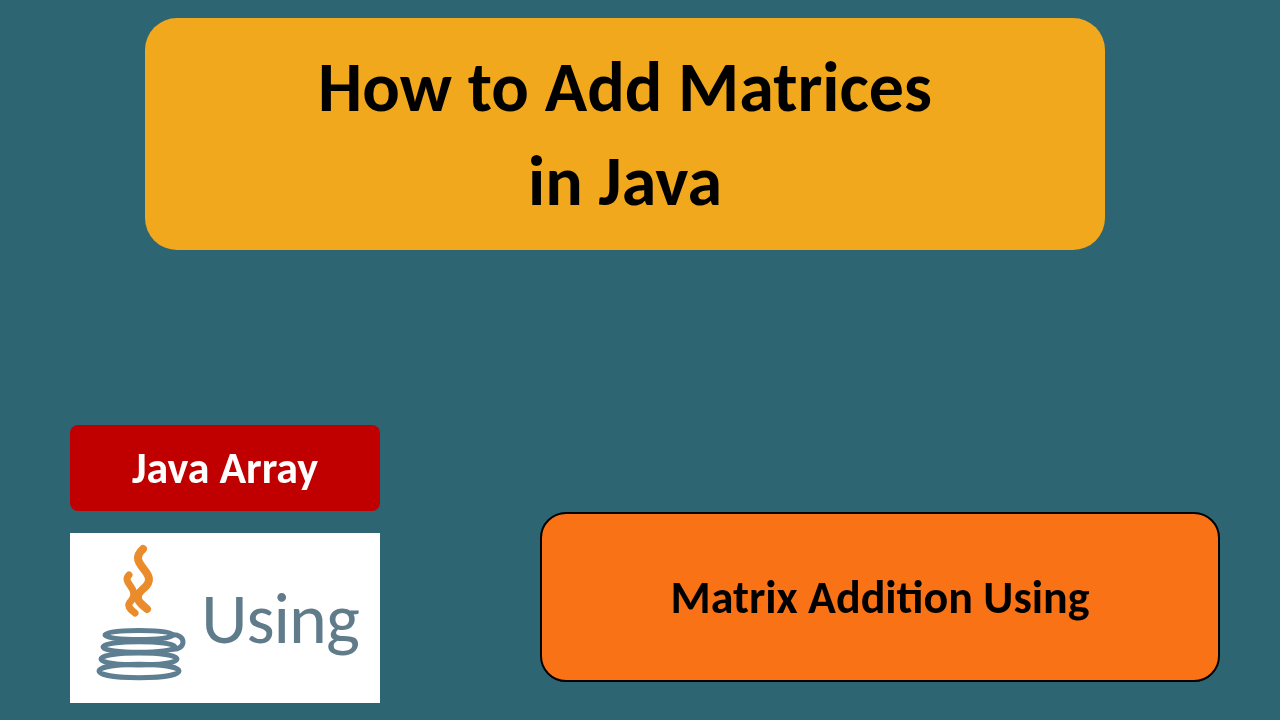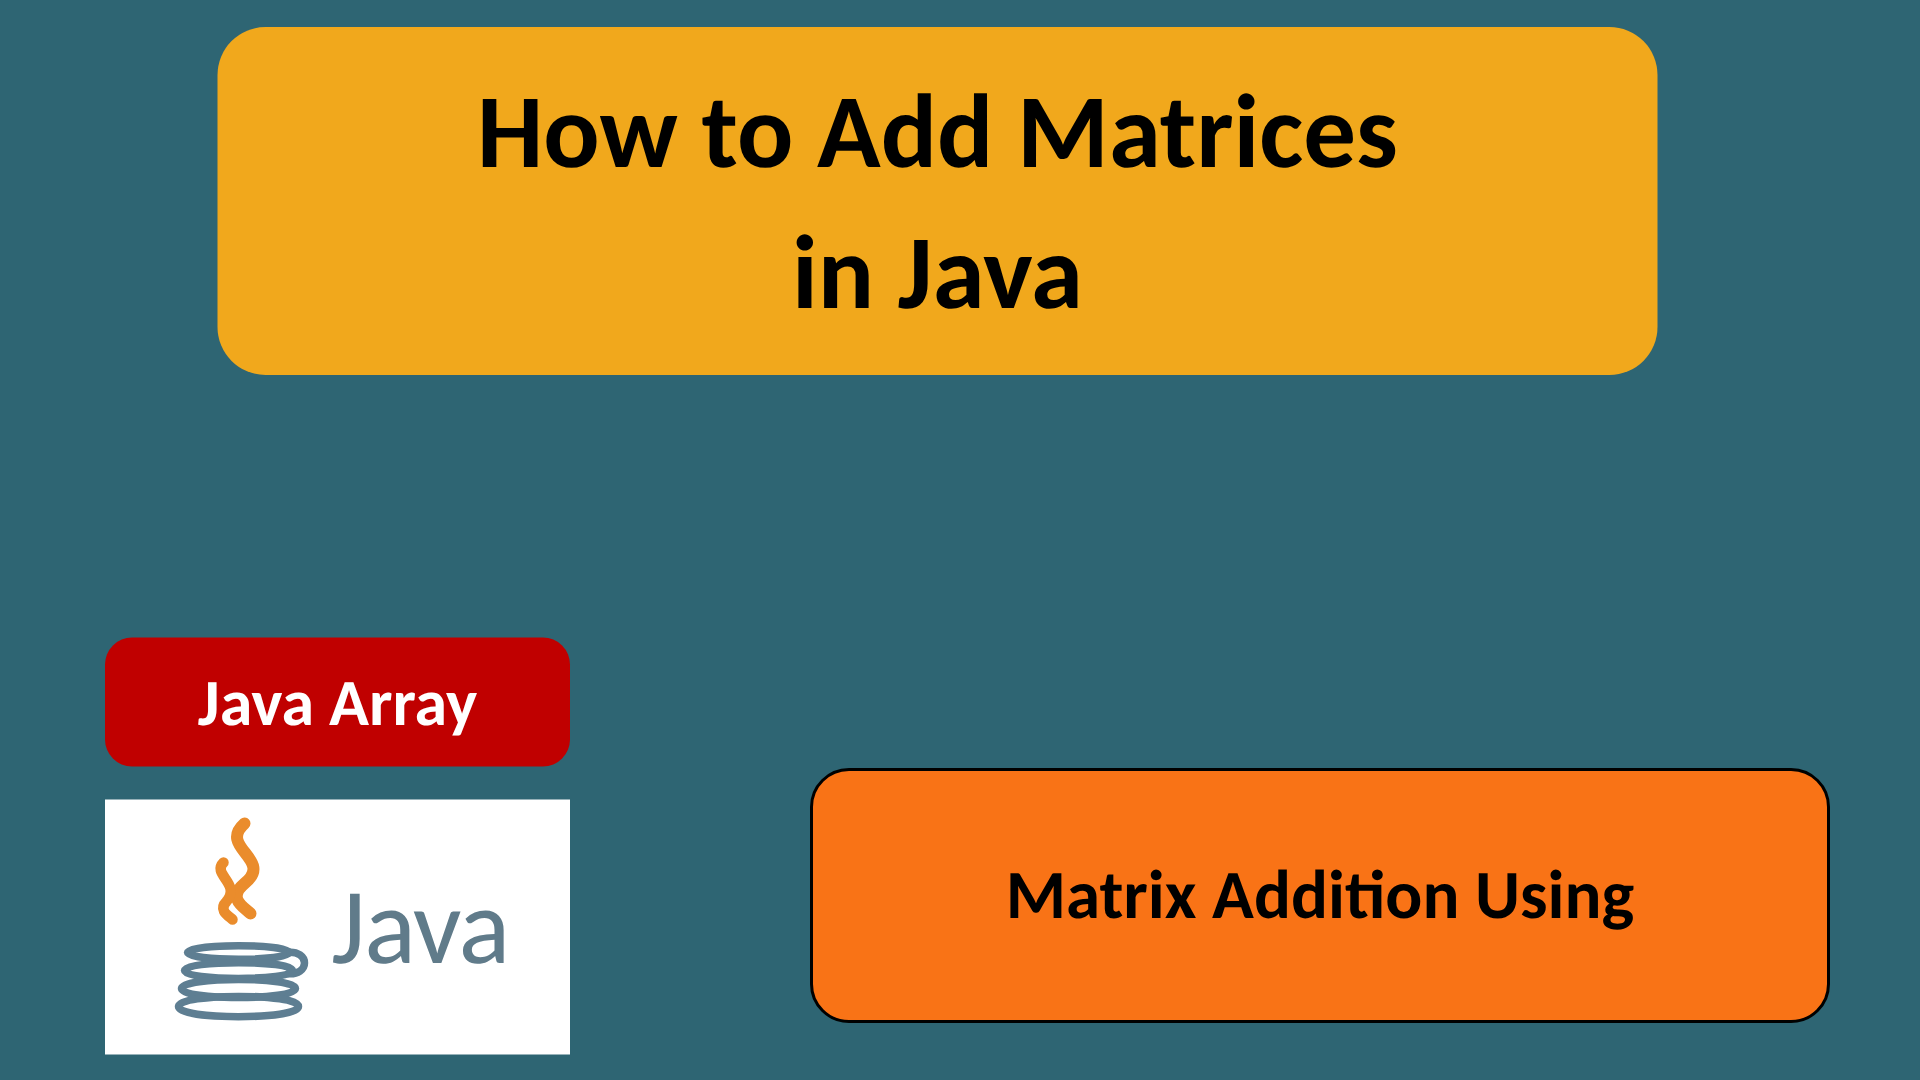--- a/index.html
+++ b/index.html
@@ -29,21 +29,21 @@
       line-height: 1.35;
       padding: 10px 30px;
     }
     .tag-box {
       position: absolute;
       left: 70px;
       top: 425px;
       width: 310px;
       height: 86px;
       background: #c00000;
-      border-radius: 18px;
+      border-radius: 8px;
       display: flex;
       align-items: center;
       justify-content: center;
       color: #ffffff;
       font-size: 44px;
       font-weight: 700;
     }
     .logo-box {
       position: absolute;
       left: 70px;
@@ -113,20 +113,20 @@
       <path d="M38 32 C30 40 50 46 40 58 C34 64 42 68 44 70" fill="none" stroke="#ea8c2c" stroke-width="7" stroke-linecap="round"></path>
 
       <path d="M14 92 C14 86 82 86 82 92 C82 98 14 98 14 92 Z" fill="none" stroke="#5e7e92" stroke-width="5"></path>
       <path d="M12 104 C12 97 84 97 84 104 C84 111 12 111 12 104 Z" fill="none" stroke="#5e7e92" stroke-width="5"></path>
       <path d="M10 116 C10 108 86 108 86 116 C86 124 10 124 10 116 Z" fill="none" stroke="#5e7e92" stroke-width="5"></path>
       <path d="M8 128 C8 119 88 119 88 128 C88 137 8 137 8 128 Z" fill="none" stroke="#5e7e92" stroke-width="5"></path>
 
       <path d="M80 92 C96 90 96 108 80 106" fill="none" stroke="#5e7e92" stroke-width="5"></path>
     </svg>
   </div>
-  <div class="java-word">Java</div>
+  <div class="java-word">Using</div>
 </div>
 
 <div class="subtitle-box">
   <div>
     <span>Matrix Addition Using</span><br>
   </div>
 </div>
 
 </body></html>

